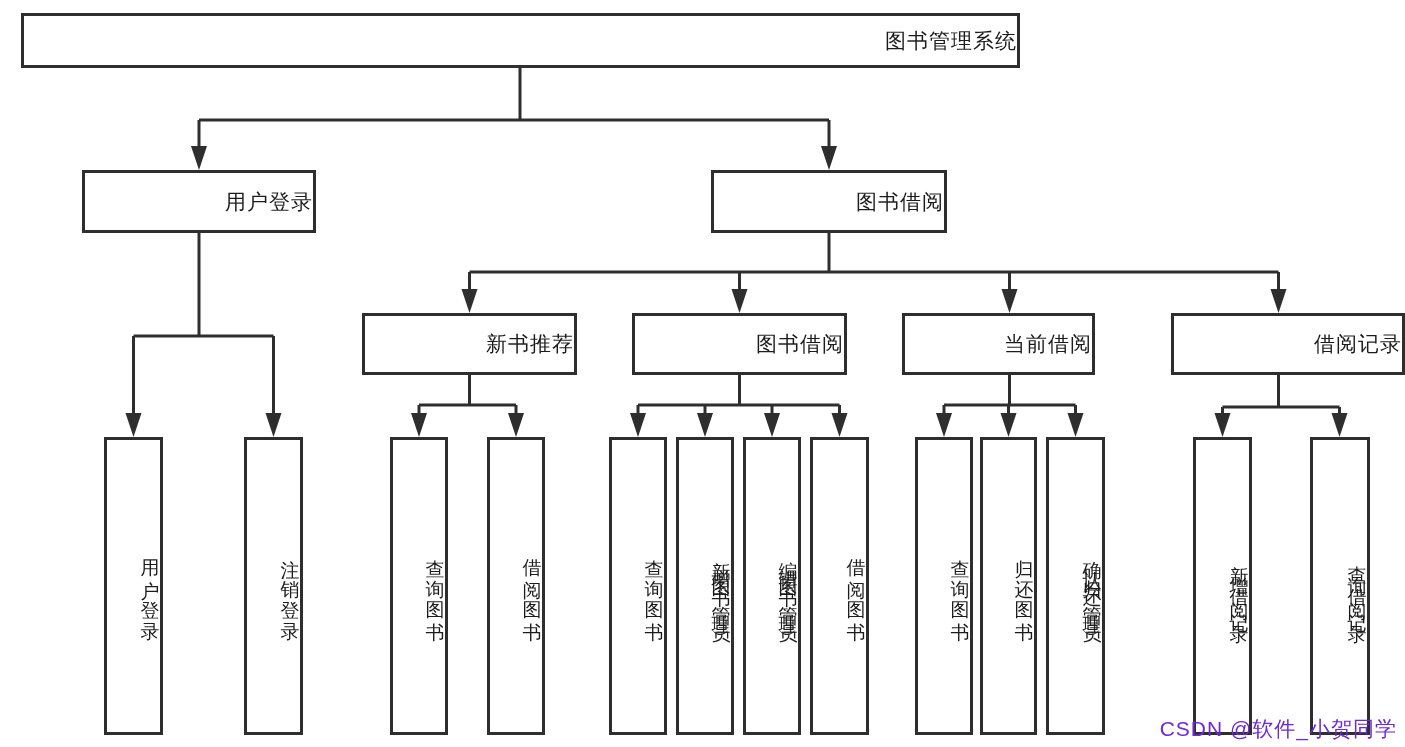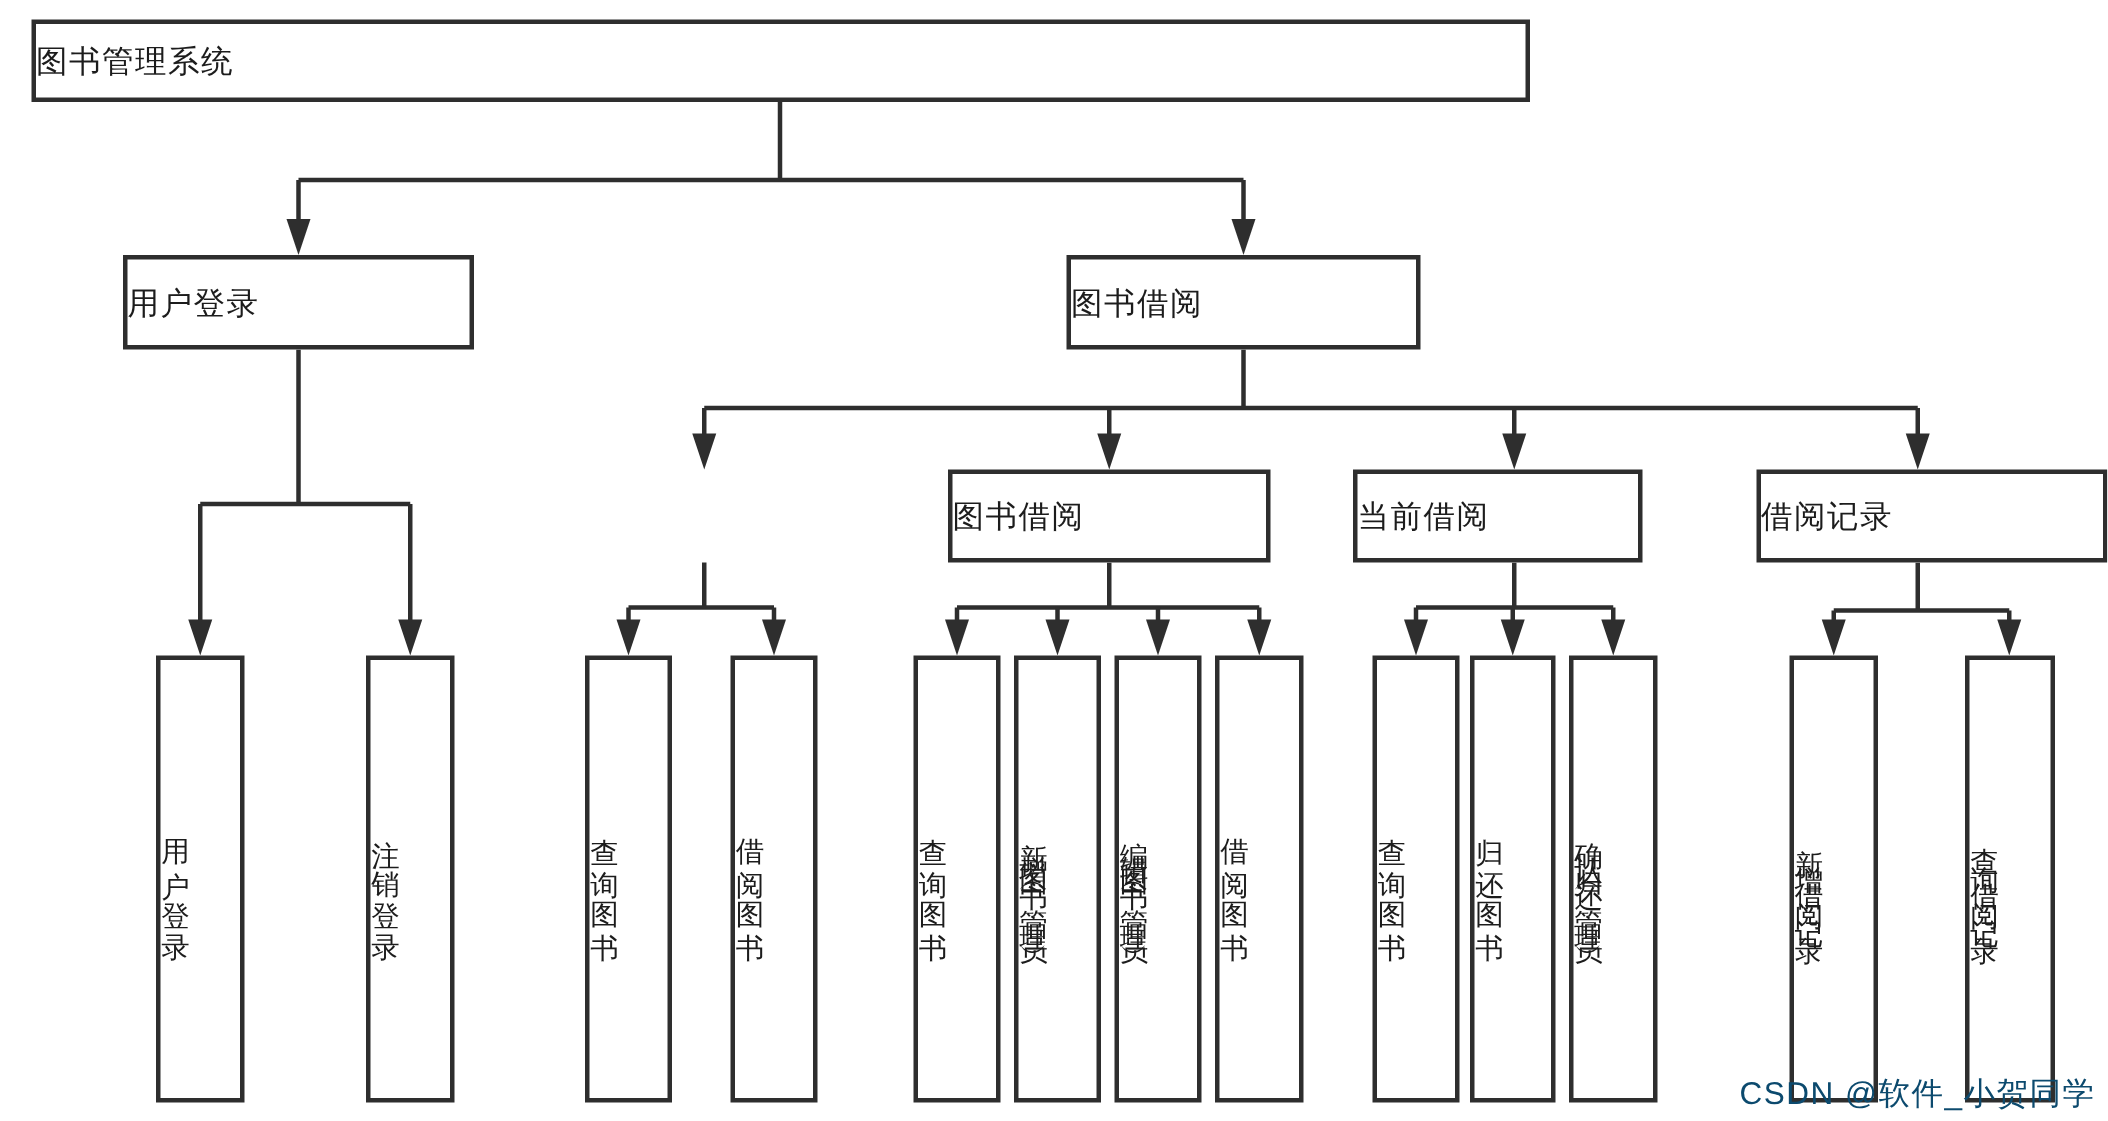--- a/index.html
+++ b/index.html
@@ -9,21 +9,21 @@
     background:#ffffff;
     font-family:"Liberation Sans","DejaVu Sans",sans-serif;
     overflow:hidden;
   }
   #connectors{position:absolute;left:0;top:0;z-index:1;}
   .box{
     position:absolute;
     box-sizing:border-box;
     border:3px solid #2e2e2e;
     background:#ffffff;
-    display:flex;align-items:center;justify-content:flex-start;
+    display:flex;align-items:center;justify-content:flex-end;
     color:#1c1c1c;
     z-index:2;
   }
   .hlabel{
     font-size:21px;
     letter-spacing:1px;
     white-space:nowrap;
   }
   .vlabel{
     writing-mode:vertical-rl;
@@ -48,21 +48,21 @@
   #n-v-add-book{left:676px;top:437px;width:58px;height:298px;}
   #n-v-edit-book{left:743px;top:437px;width:58px;height:298px;}
   #n-v-borrow-book-2{left:810px;top:437px;width:59px;height:298px;}
   #n-v-query-book-3{left:915px;top:437px;width:58px;height:298px;}
   #n-v-return-book{left:980px;top:437px;width:57px;height:298px;}
   #n-v-confirm-return{left:1046px;top:437px;width:59px;height:298px;}
   #n-v-add-record{left:1193px;top:437px;width:59px;height:298px;}
   #n-v-query-record{left:1310px;top:437px;width:60px;height:298px;}
   #watermark{
     position:absolute;right:8px;bottom:4px;
-    font-size:21px;color:#0c4a6e;z-index:3;
+    font-size:21px;color:#6d28d9;z-index:3;
     letter-spacing:1px;white-space:nowrap;
   }
 </style>
 </head>
 <body>
 
 <div id="canvas">
 
   <svg id="connectors" width="1405" height="747">
       <line x1="520" y1="68" x2="520" y2="120" stroke="#2e2e2e" stroke-width="3"></line>
@@ -123,20 +123,23 @@
     <span class="hlabel">图书管理系统</span>
   </div>
 
   <div class="box" id="n-user-login">
     <span class="hlabel">用户登录</span>
   </div>
   <div class="box" id="n-book-mgmt">
     <span class="hlabel">图书借阅</span>
   </div>
 
+  <div class="box" id="n-new-book-rec">
+    <span class="hlabel">新书推荐</span>
+  </div>
   <div class="box" id="n-book-borrow">
     <span class="hlabel">图书借阅</span>
   </div>
   <div class="box" id="n-current-borrow">
     <span class="hlabel">当前借阅</span>
   </div>
   <div class="box" id="n-borrow-records">
     <span class="hlabel">借阅记录</span>
   </div>
 

